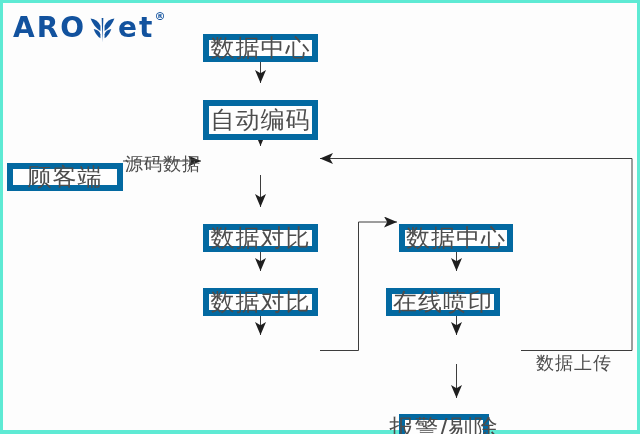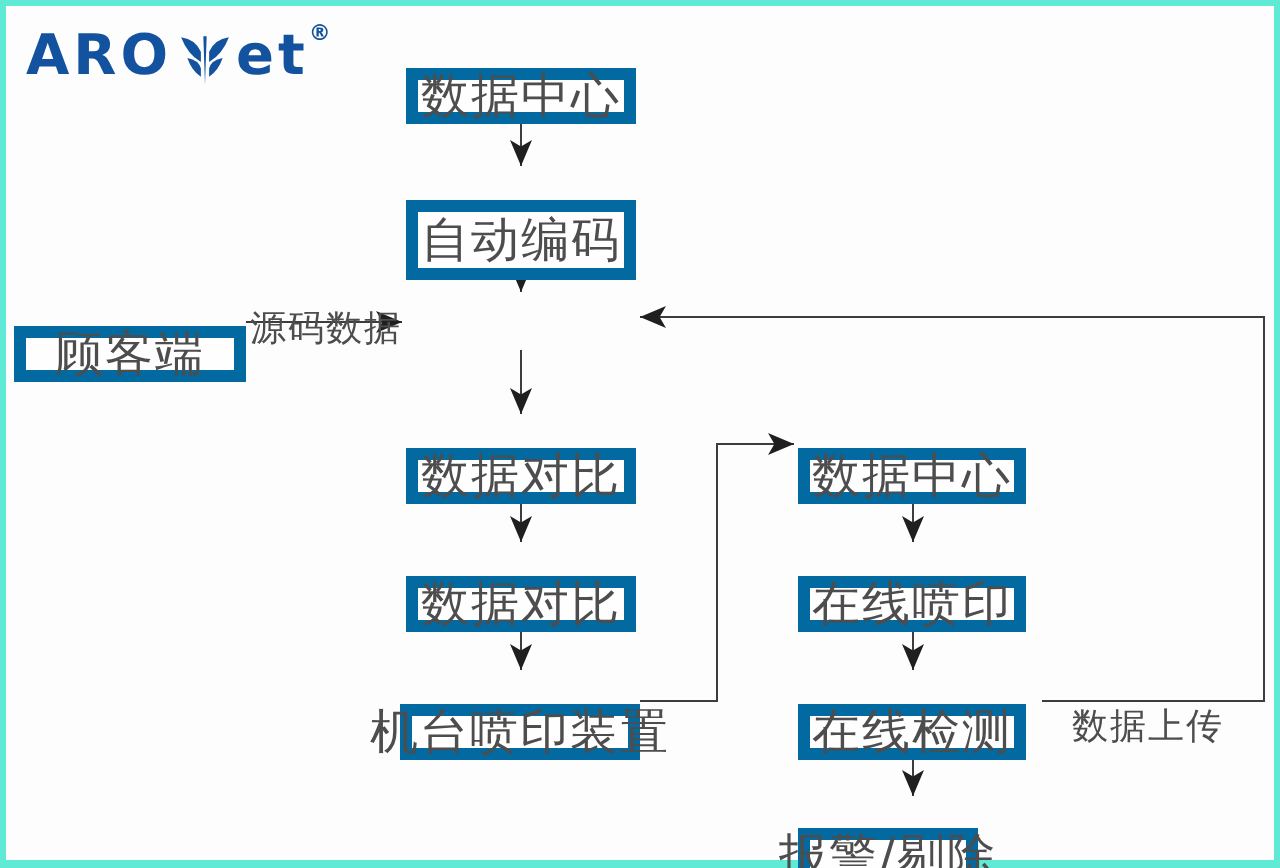--- a/index.html
+++ b/index.html
@@ -26,21 +26,21 @@
 
   
   #n-data-center     { left:203px; top:18px;  width:115px; height:28px; }
   #n-auto-encode     { left:203px; top:84px;  width:115px; height:40px; }
   #n-customer        { left:7px;   top:147px; width:116px; height:28px; }
   #n-database        { left:203px; top:147px; width:115px; height:28px; }
   #n-data-compare    { left:203px; top:208px; width:115px; height:28px; }
   #n-data-distribute { left:203px; top:272px; width:115px; height:28px; }
   #n-machine-print   { left:200px; top:336px; width:120px; height:28px; }
   #n-adapt-mode      { left:399px; top:208px; width:114px; height:28px; }
-  #n-online-print    { left:399px; top:272px; width:114px; height:28px; }
+  #n-online-print    { left:386px; top:272px; width:114px; height:28px; }
   #n-online-detect   { left:399px; top:336px; width:114px; height:28px; }
   #n-alarm-reject    { left:399px; top:398px; width:90px; height:28px; }
 
   #l-source-data { left:125px; top:132px; }
   #l-data-upload { left:536px; top:331px; }
 
   .logo {
     position:absolute; left:13px; top:11px; height:34px;
     display:flex; align-items:center; color:#12529e;
   }
@@ -90,21 +90,19 @@
     </svg>
     <span class="word">et</span>
     <span class="reg">®</span>
   </div>
 
   <div class="node" id="n-data-center">数据中心</div>
   <div class="node" id="n-auto-encode">自动编码</div>
   <div class="node" id="n-customer">顾客端</div>
   <div class="node" id="n-data-compare">数据对比</div>
   <div class="node" id="n-data-distribute">数据对比</div>
-  <div class="node" id="n-machine-print">机台喷印装置</div>
   <div class="node" id="n-adapt-mode">数据中心</div>
   <div class="node" id="n-online-print">在线喷印</div>
-  <div class="node" id="n-online-detect">在线检测</div>
   <div class="node" id="n-alarm-reject">报警/剔除</div>
 
   <div class="edge-label" id="l-source-data">源码数据</div>
   <div class="edge-label" id="l-data-upload">数据上传</div>
 </div>
 
 </body></html>

